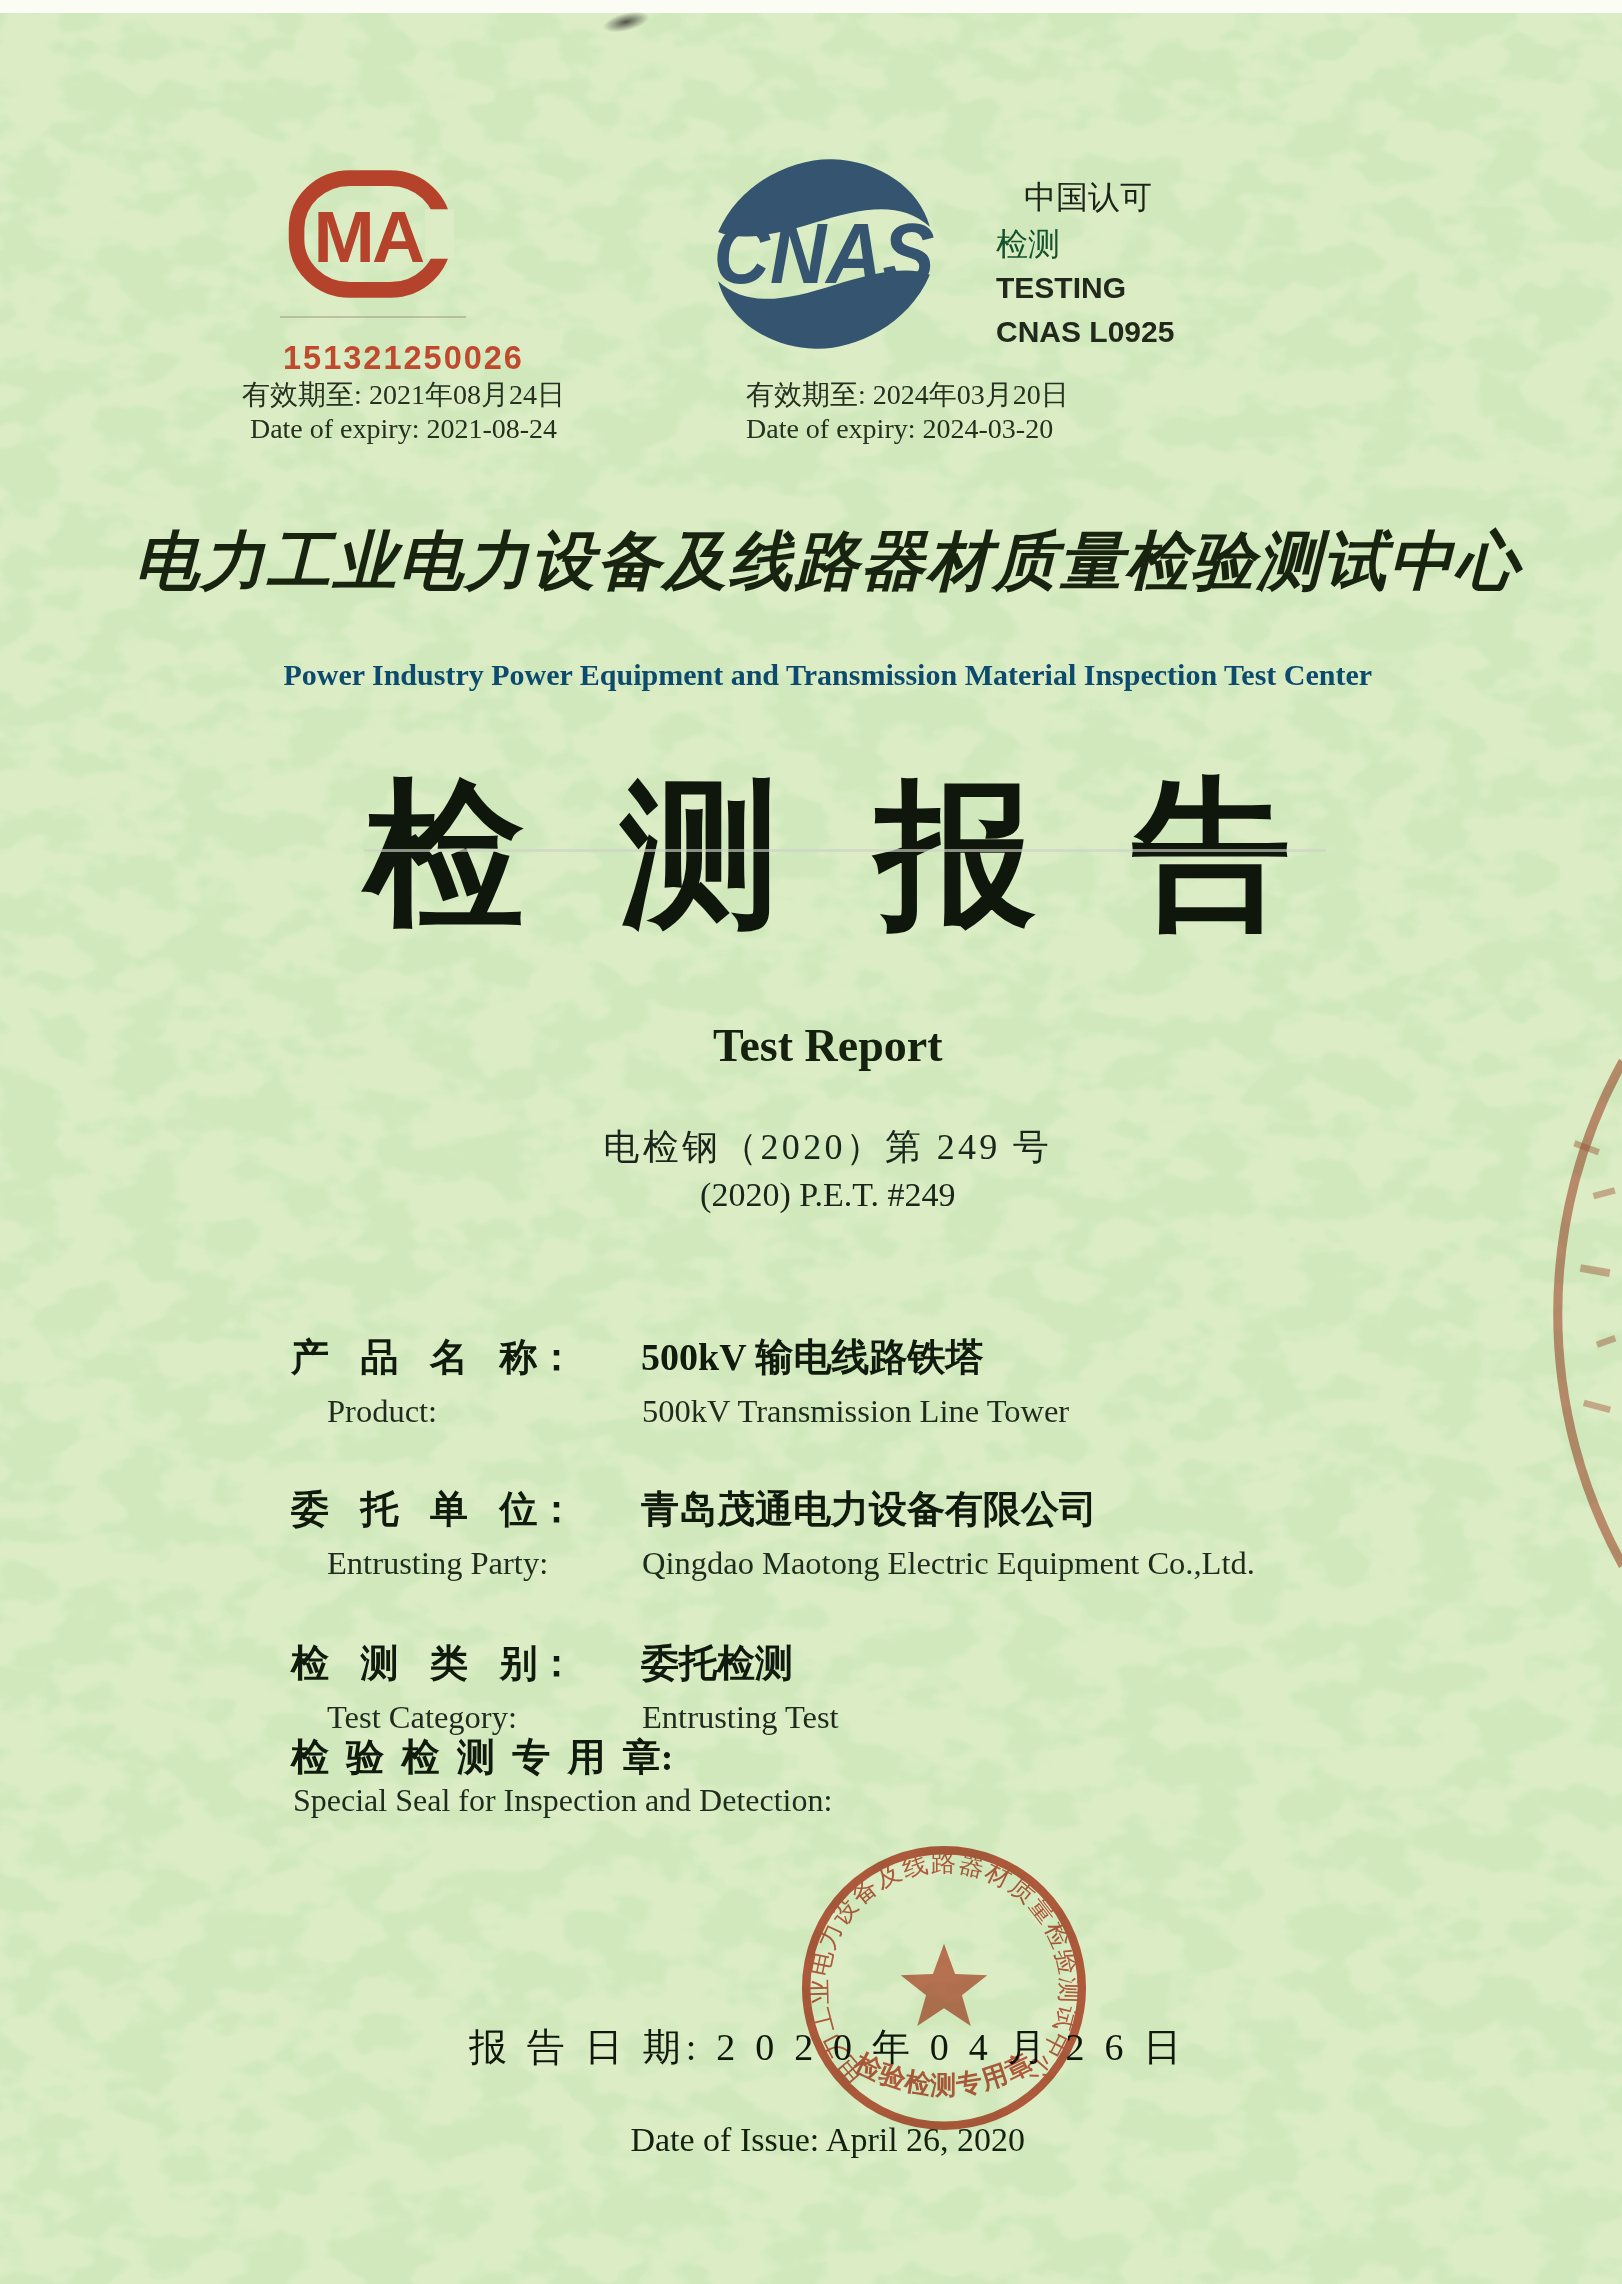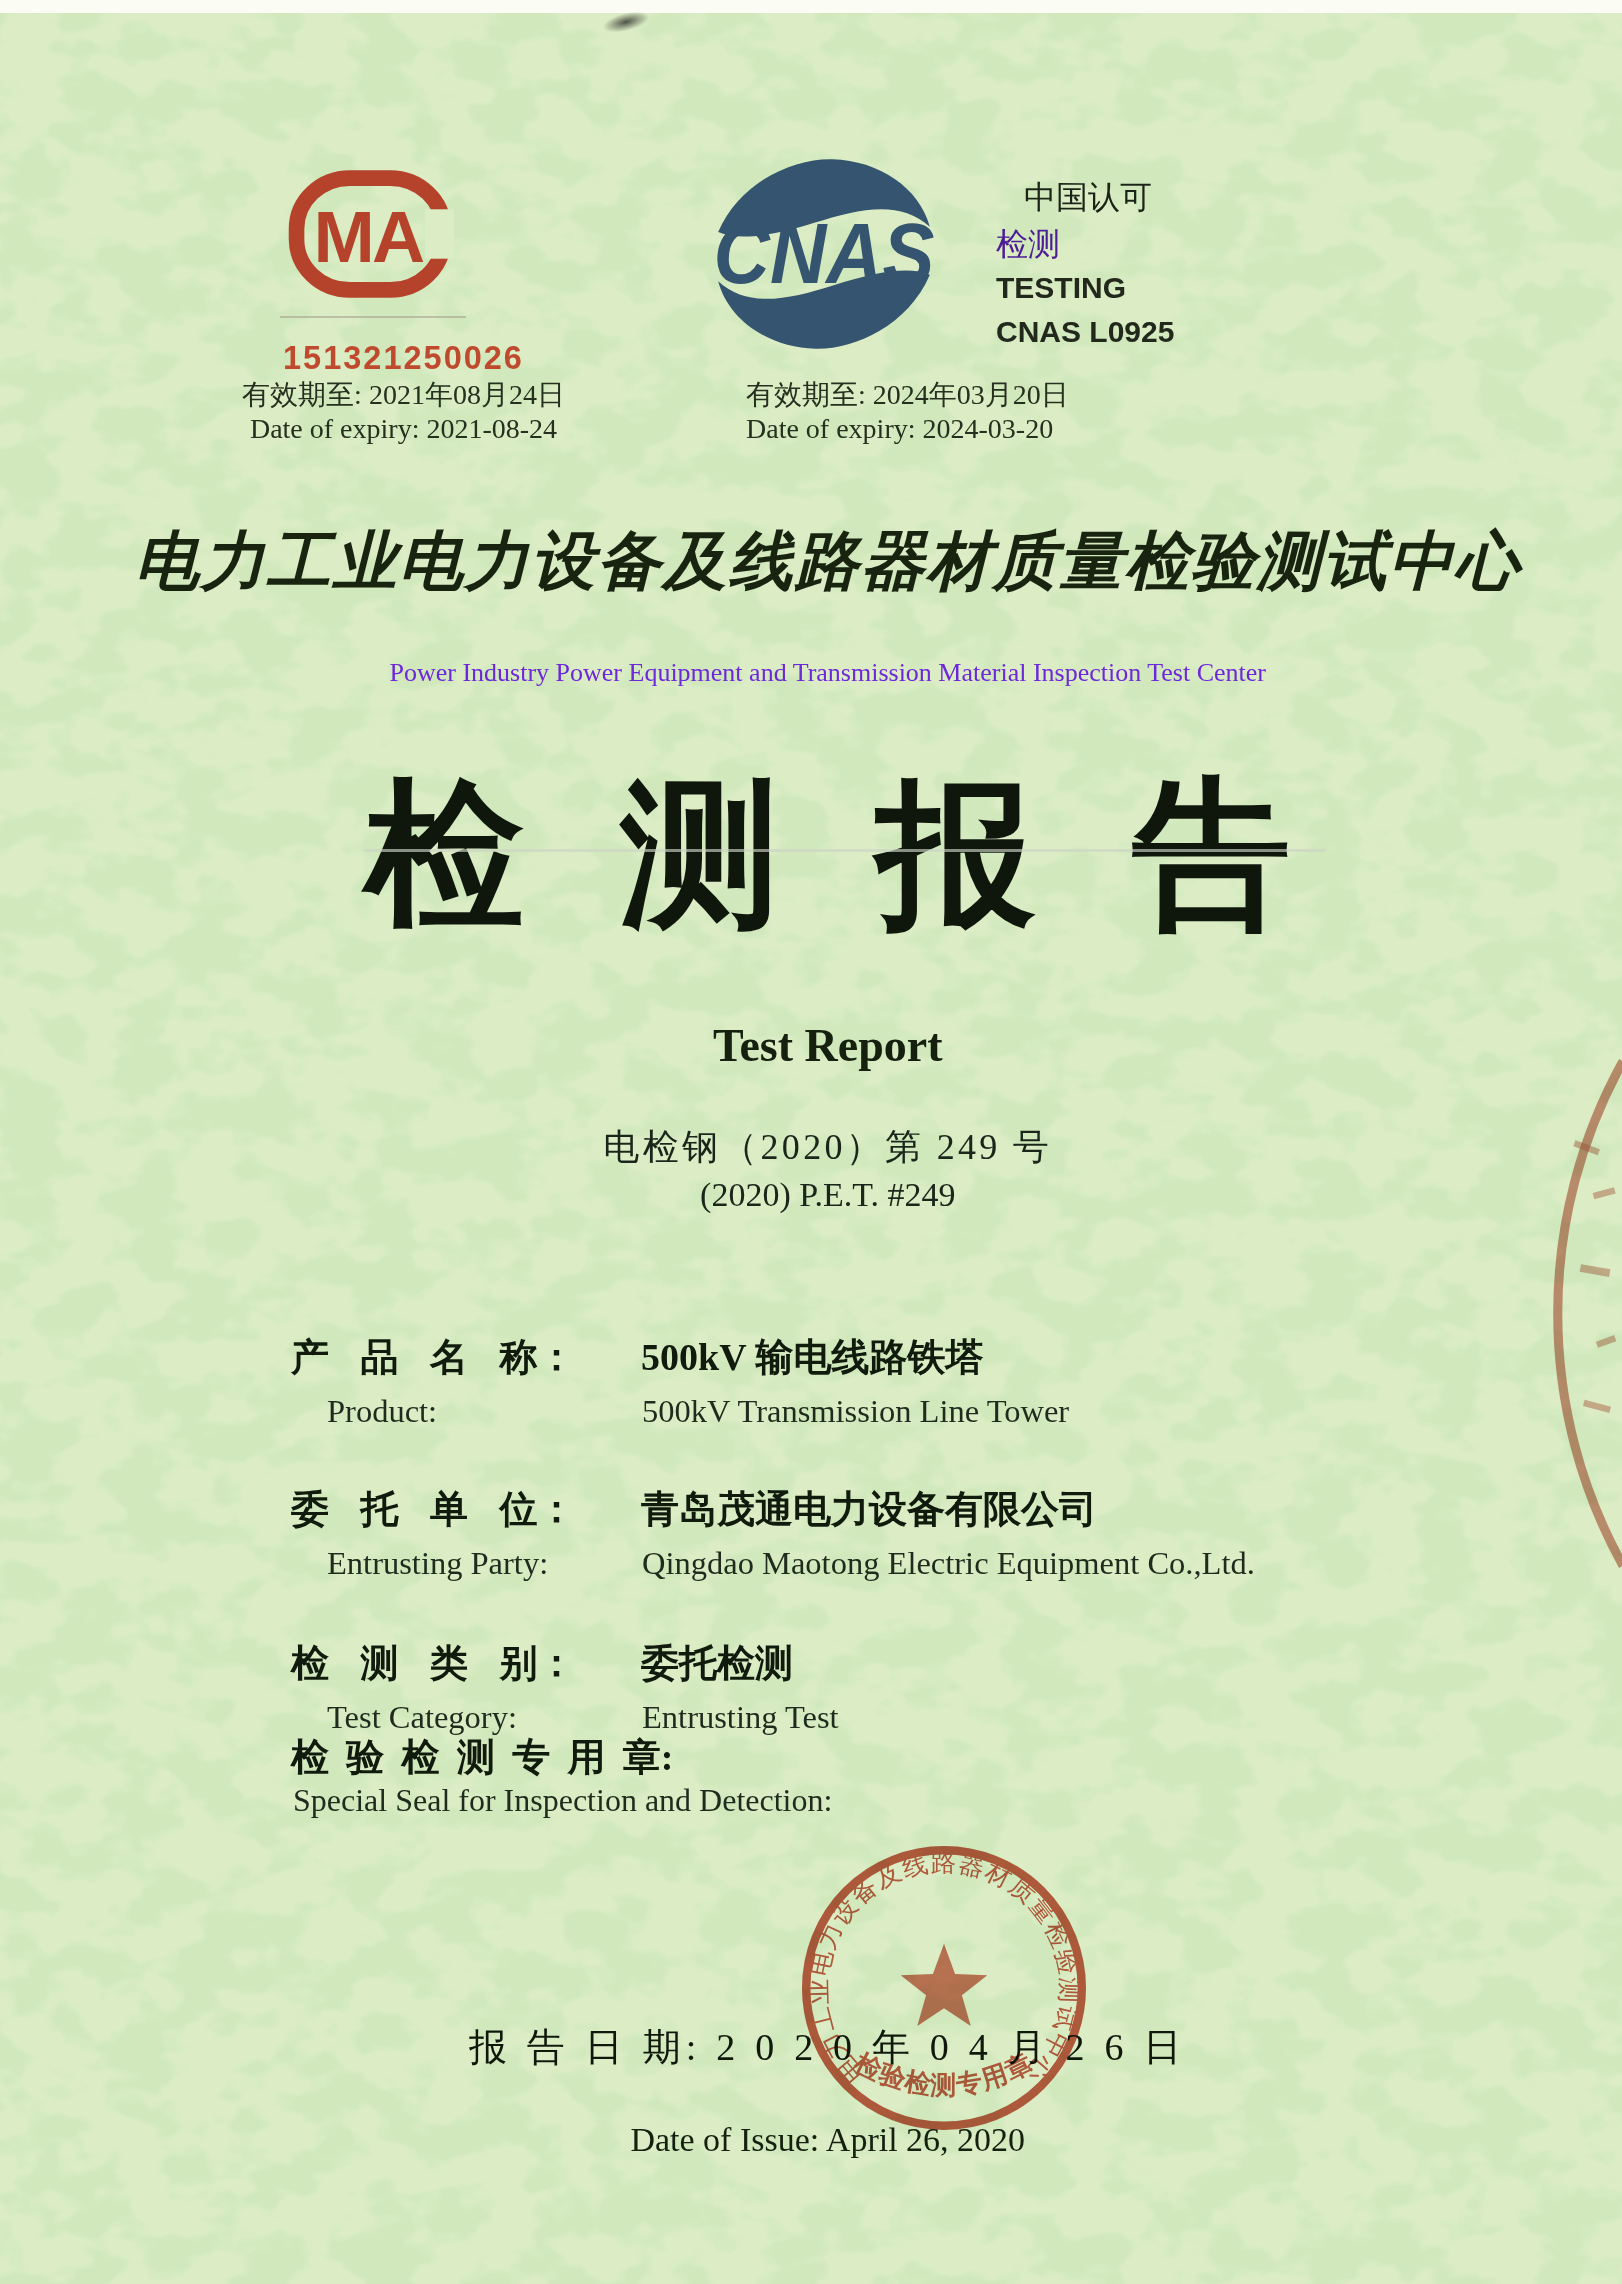--- a/index.html
+++ b/index.html
@@ -23,33 +23,33 @@
   .cma-logo{left:286px;top:153px;}
   .cma-number{left:231px;top:324px;width:345px;text-align:center;
     font-family:"Liberation Sans","DejaVu Sans",sans-serif;
     font-size:32.5px;font-weight:bold;color:#bf4a2e;letter-spacing:2px;}
   .cma-exp-cn{left:231px;top:360px;width:345px;text-align:center;font-size:28px;color:#25301e;}
   .cma-exp-en{left:231px;top:397px;width:345px;text-align:center;font-size:28px;color:#25301e;}
 
   
   .cnas-logo{left:705px;top:138px;}
   .cnas-line1{left:996px;top:160px;font-size:32px;color:#1c2417;margin-left:28px;}
-  .cnas-line2{left:996px;top:207px;font-size:32px;color:#4c1d95;}
+  .cnas-line2{left:996px;top:207px;font-size:32px;color:#14532d;}
   .cnas-line3{left:996px;top:255px;font-size:30px;font-weight:bold;
     font-family:"Liberation Sans","DejaVu Sans",sans-serif;color:#22291c;}
   .cnas-line4{left:996px;top:299px;font-size:30px;font-weight:bold;
     font-family:"Liberation Sans","DejaVu Sans",sans-serif;color:#22291c;}
   .cnas-exp-cn{left:746px;top:360px;font-size:28px;color:#25301e;}
   .cnas-exp-en{left:746px;top:397px;font-size:28px;color:#25301e;}
 
   
   .centered{left:32.5px;right:0;text-align:center;}
   .org-title-cn{top:502px;font-size:64px;font-weight:600;font-style:italic;
     letter-spacing:2px;color:#182410;}
-  .org-title-en{top:642px;font-size:26px;font-weight:normal;color:#6d28d9;}
+  .org-title-en{top:642px;font-size:30px;font-weight:bold;color:#0c4a6e;}
   .report-title-cn{top:748px;font-size:159px;font-weight:700;line-height:1.15;
     word-spacing:57px;color:#0f170c;}
   .report-title-en{top:1003px;font-size:46px;font-weight:bold;color:#15200f;}
   .report-no-cn{top:1107px;font-size:36px;letter-spacing:3.3px;color:#1b261a;}
   .report-no-en{top:1160px;font-size:34px;color:#1b261a;}
 
   
   .field{left:291px;width:1235px;}
   .field-1{top:1269px;} .field-2{top:1421px;} .field-3{top:1575px;}
   .field .cn{font-size:38px;font-weight:bold;color:#101a0d;}

